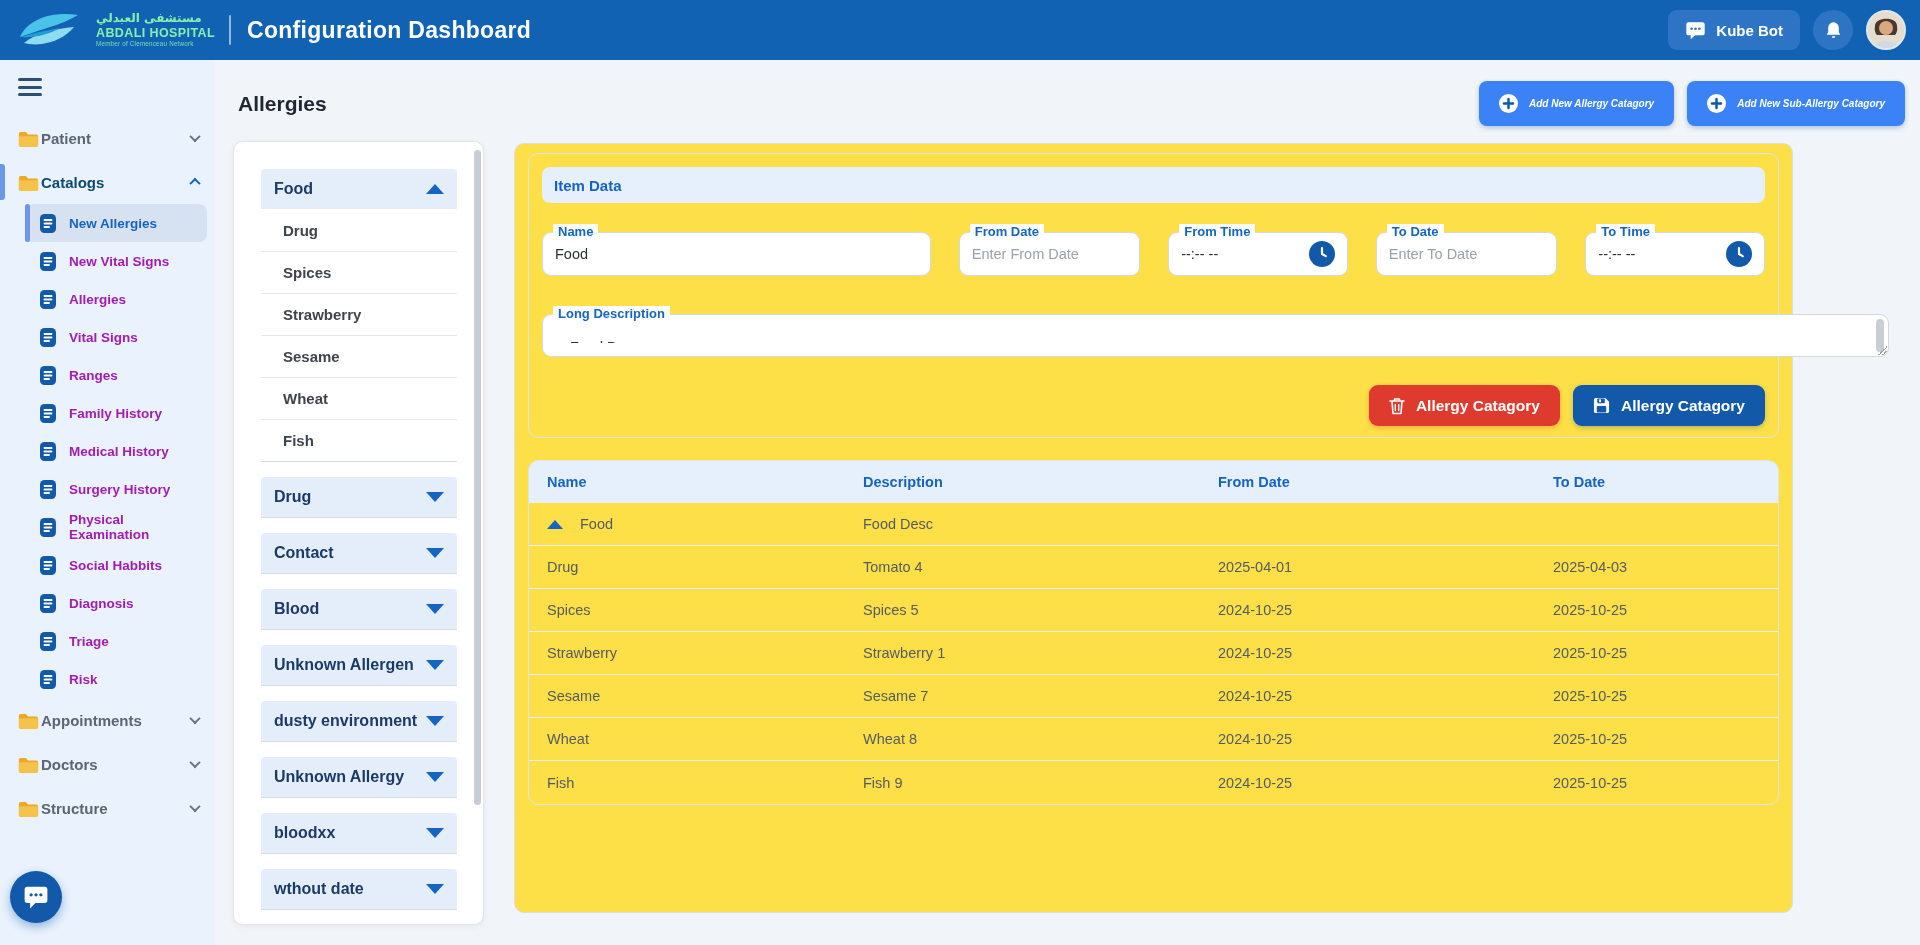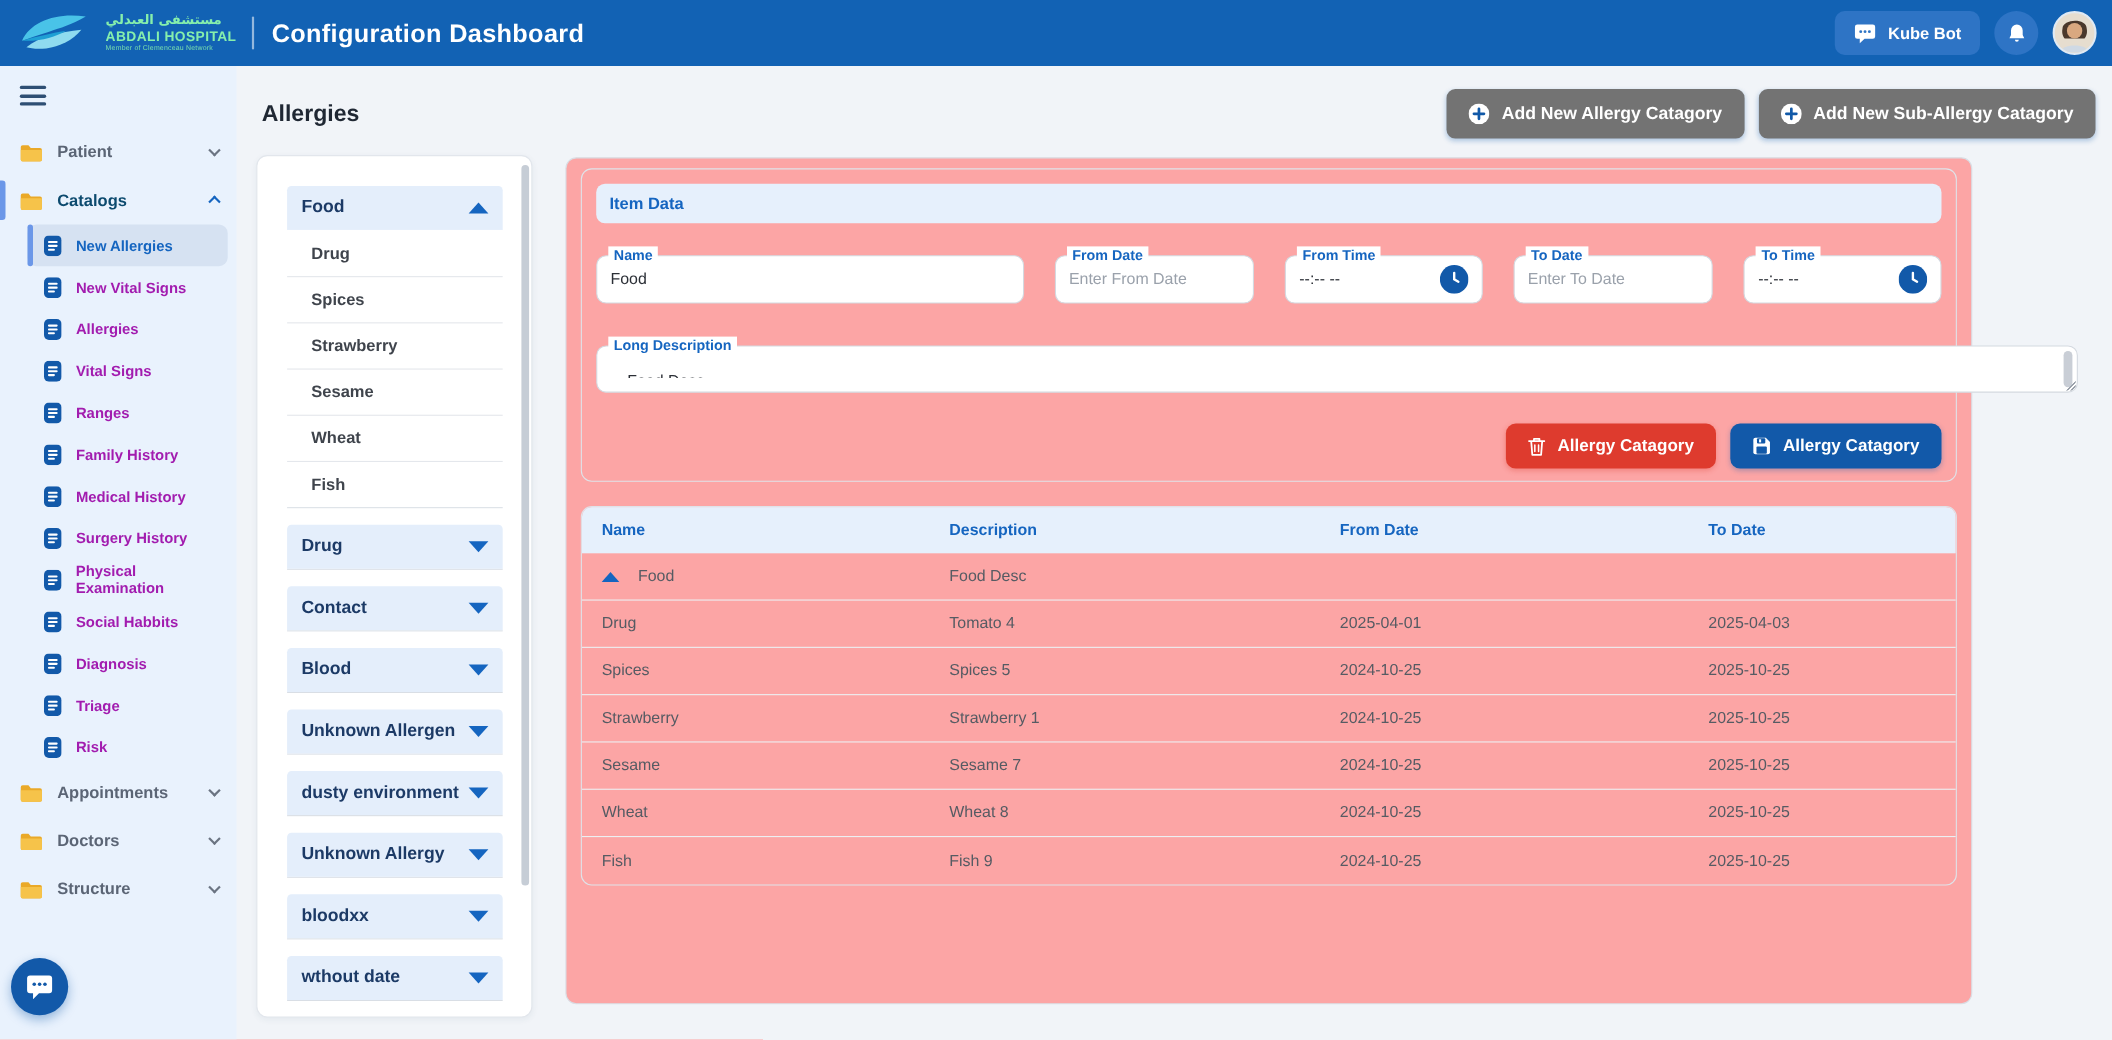--- a/index.html
+++ b/index.html
@@ -21,21 +21,21 @@
               height:40px; border-radius:9px; padding:0 17px; display:flex; align-items:center; gap:10px; cursor:pointer; }
   .bell-btn { width:40px; height:40px; border-radius:50%; background:#2e74c5; border:none; display:flex;
               align-items:center; justify-content:center; cursor:pointer; }
   .avatar { width:40px; height:40px; border-radius:50%; overflow:hidden; border:2px solid #dfe9f4; background:#e8e0d2; cursor:pointer; }
 
   
   .sidebar { position:absolute; top:60px; left:0; width:215px; height:885px; background:#e9f2fd; }
   .hamburger { margin:18px 0 20px 18px; width:26px; background:none; border:none; cursor:pointer; display:block; }
   .hamburger span { display:block; width:24px; height:3px; background:#2e4f74; border-radius:2px; margin-bottom:4.5px; }
   .side-nav { font-size:15px; font-weight:bold; color:#5b6575; }
-  .top-item { height:44px; display:flex; align-items:center; gap:13px; padding:0 16px 0 18px; position:relative; cursor:pointer; }
+  .top-item { height:44px; display:flex; align-items:center; gap:2px; padding:0 16px 0 18px; position:relative; cursor:pointer; }
   .top-item .chev { margin-left:auto; }
   .chev { width:8px; height:8px; border-right:2px solid #6b7482; border-bottom:2px solid #6b7482; display:inline-block; }
   .chev.down { transform:rotate(45deg) translate(-1px,-1px); }
   .chev.up { transform:rotate(-135deg) translate(-1px,-1px); border-color:#1565c0; }
   .top-item.active { color:#0c4a6e; }
   .top-item.active::before { content:""; position:absolute; left:0; top:4px; bottom:4px; width:5px; background:#6b97e8; border-radius:0 3px 3px 0; }
   .sub-item { position:relative; height:38px; margin:0 8px 0 25px; border-radius:8px; display:flex; align-items:center;
               gap:13px; padding-left:15px; font-size:13.5px; cursor:pointer; color:#a21caf; }
   .sub-item.active { background:#d6e2f2; color:#1565c0; }
   .sub-item.active::before { content:""; position:absolute; left:0; top:0; bottom:0; width:5px; background:#6b97e8; border-radius:3px; }
@@ -54,25 +54,25 @@
   .tri-up { width:0; height:0; border-left:9px solid transparent; border-right:9px solid transparent; border-bottom:10px solid #1565c0; }
   .tri-down { width:0; height:0; border-left:9px solid transparent; border-right:9px solid transparent; border-top:10px solid #1565c0; }
   .cat-sub { height:42px; display:flex; align-items:center; padding-left:22px; border-top:1px solid #e4e7ec;
              font-size:15px; font-weight:bold; color:#3f444c; cursor:pointer; background:#fff; }
   .cat-group .cat-sub:first-of-type { border-top:none; }
 
   
   .main-header { position:absolute; left:238px; top:81px; width:1667px; height:45px; display:flex; align-items:center; }
   .page-title { font-size:21px; font-weight:bold; color:#1f2733; }
   .header-btns { margin-left:auto; display:flex; gap:13px; }
-  .primary-btn { height:45px; background:#737373; color:#fff; border:none; border-radius:8px; font-family:inherit;
-                 font-size:16px; font-weight:bold; padding:0 20px; display:flex; align-items:center; gap:11px;
-                 cursor:pointer; box-shadow:0 2px 5px rgba(17,89,168,.3); }
-
-  .outer-card { position:absolute; left:514px; top:143px; width:1279px; height:770px; background:#fca5a5;
+  .primary-btn { height:45px; background:#3b82f6; color:#fff; border:none; border-radius:8px; font-family:inherit;
+                 font-size:10px; font-weight:bold; padding:0 20px; display:flex; align-items:center; gap:11px;
+                 cursor:pointer; box-shadow:0 2px 5px rgba(17,89,168,.3);font-style:italic; }
+
+  .outer-card { position:absolute; left:514px; top:143px; width:1279px; height:770px; background:#fde047;
                 border:1px solid #d9dee5; border-radius:10px; padding:9px 13px; }
   .form-card { border:1px solid #dfe3e9; border-radius:10px; padding:13px 13px 12px; height:285px; }
   .form-card-header { height:36px; background:#e6f0fc; border-radius:8px; display:flex; align-items:center;
                       padding:0 12px; color:#1565c0; font-weight:bold; font-size:15px; }
   .fields-row { display:flex; gap:28px; margin-top:29px; }
   .field { position:relative; height:44px; border:1px solid #d4d9e0; border-radius:9px; display:flex;
            align-items:center; padding:0 12px; background:#fff; }
   .field-label { position:absolute; top:-9px; left:10px; background:#fff; padding:0 5px; font-size:13px;
                  font-weight:bold; color:#1565c0; white-space:nowrap; }
   .field input { border:none; outline:none; font-family:inherit; font-size:14.5px; color:#2b2f36; width:100%; background:transparent; }

